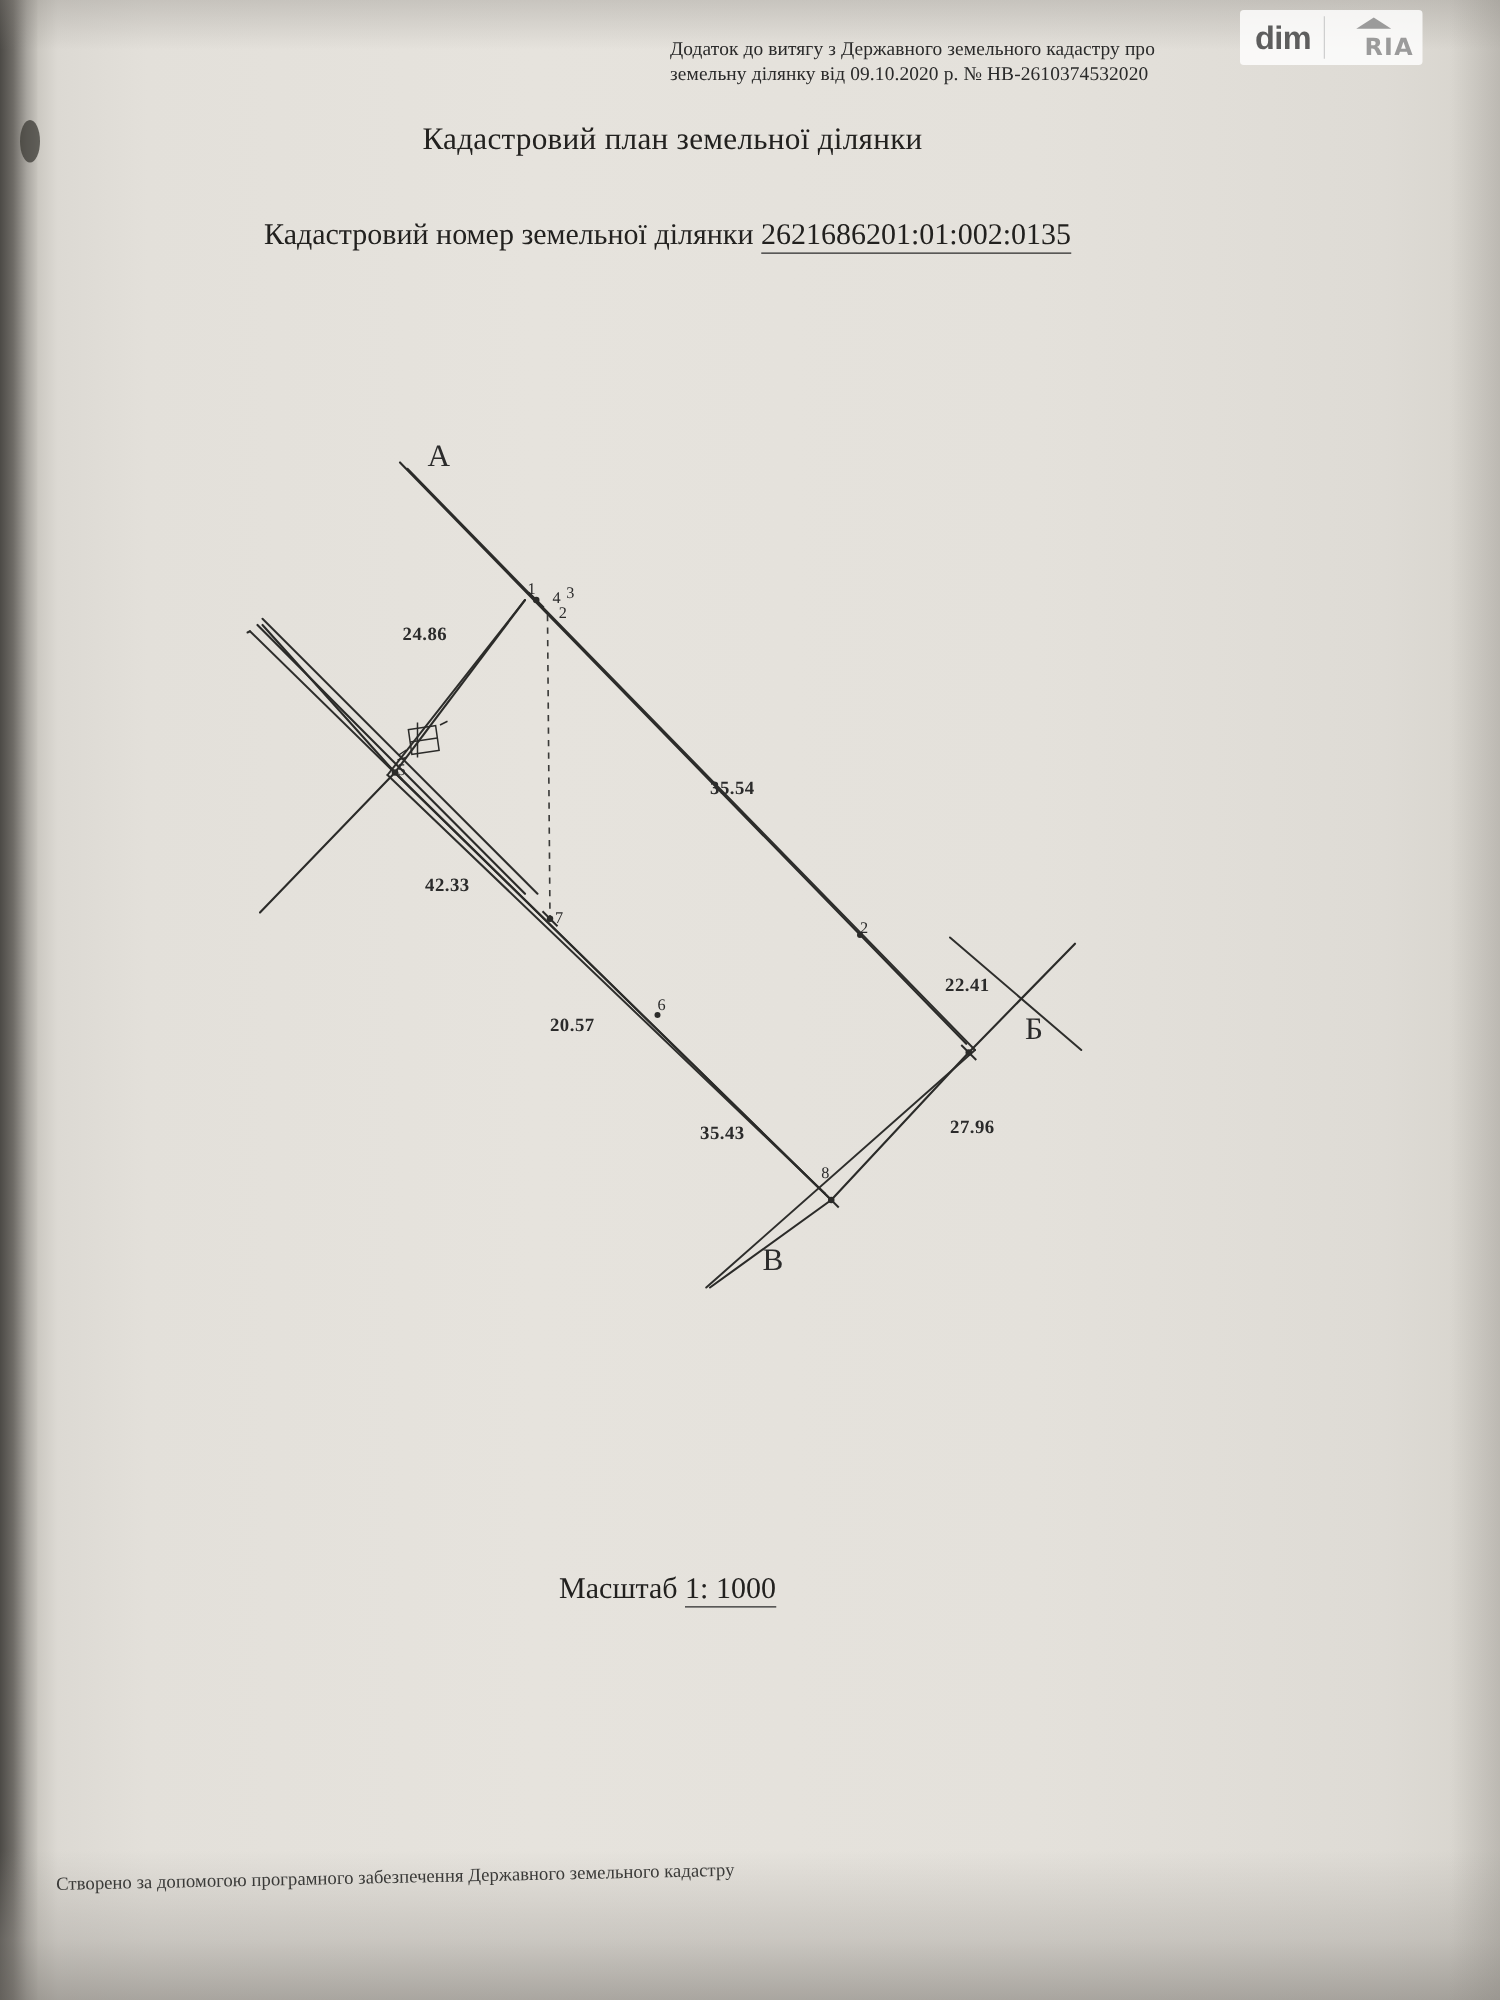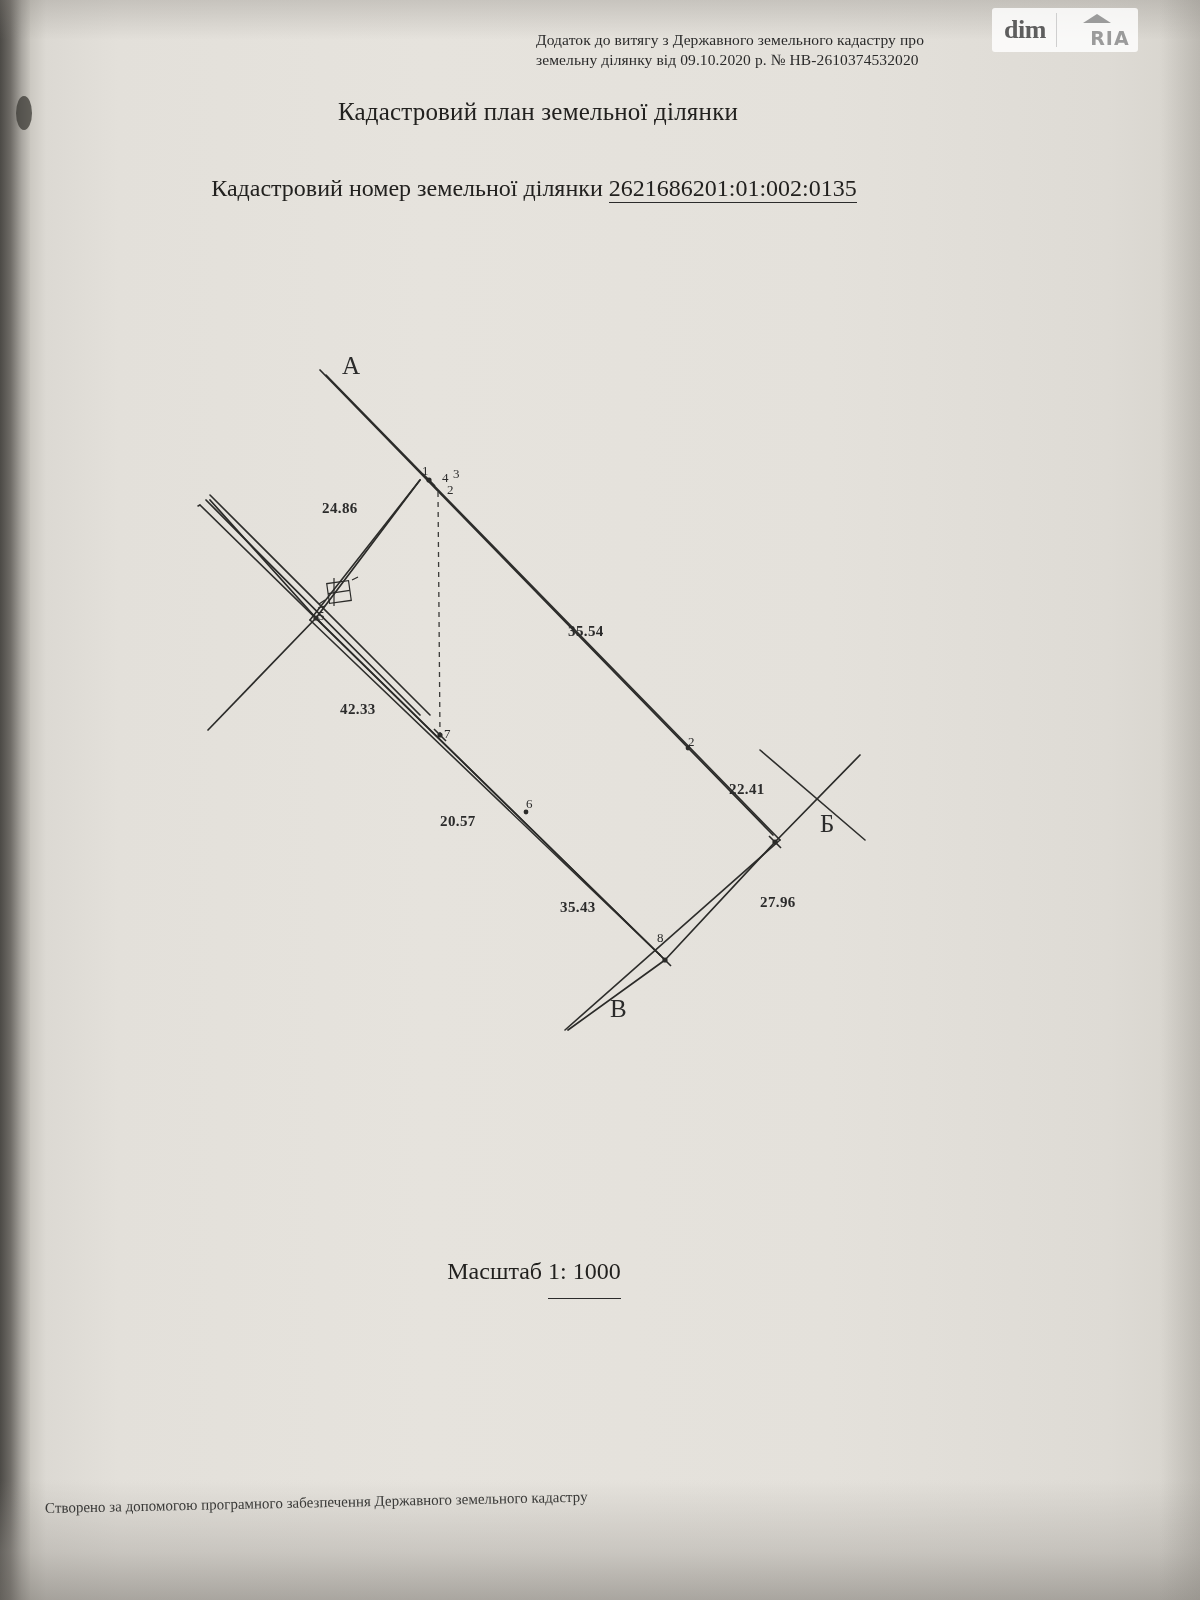--- a/index.html
+++ b/index.html
@@ -128,21 +128,21 @@
     left: 0;
     top: 1258px;
     width: 1200px;
     text-align: center;
     font-size: 24px;
     color: #22211f;
     transform: translateX(-66px);
   }
   .scale-line .val {
     border-bottom: 1px solid #2b2b2b;
-    padding-bottom: 14px;
+    padding-bottom: 1px;
   }
 
   .footer-note {
     position: absolute;
     left: 45px;
     top: 1500px;
     font-size: 15px;
     color: #3a3a38;
     transform: rotate(-1.2deg);
     transform-origin: left center;
@@ -158,21 +158,21 @@
     height: 44px;
     background: rgba(255,255,255,.82);
     border-radius: 3px;
     display: flex;
     align-items: center;
     overflow: hidden;
   }
   .wm-dim {
     flex: 0 0 auto;
     padding: 0 10px 0 12px;
-    font-family: Liberation Serif, serif;
+    font-family: Liberation Sans, sans-serif;
     font-size: 26px;
     font-weight: 700;
     color: #5e5e5e;
     letter-spacing: -.5px;
   }
   .wm-sep {
     width: 1px;
     height: 34px;
     background: #cfcfcf;
   }
@@ -333,21 +333,21 @@
     <div class="lbl node" style="left:327px; top:152px;">2</div>
     <div class="lbl node" style="left:568px; top:404px;">2</div>
     <div class="lbl node" style="left:324px; top:396px;">7</div>
     <div class="lbl node" style="left:406px; top:466px;">6</div>
     <div class="lbl node" style="left:198px; top:278px;">5</div>
     <div class="lbl node" style="left:537px; top:600px;">8</div>
 
     <div class="lbl dist" style="left:202px; top:170px;">24.86</div>
     <div class="lbl dist" style="left:448px; top:293px;">35.54</div>
     <div class="lbl dist" style="left:220px; top:371px;">42.33</div>
-    <div class="lbl dist" style="left:609px; top:451px;">22.41</div>
+    <div class="lbl dist" style="left:636px; top:451px;">22.41</div>
     <div class="lbl dist" style="left:320px; top:467px;margin-top:16px;">20.57</div>
     <div class="lbl dist" style="left:640px; top:564px;">27.96</div>
     <div class="lbl dist" style="left:440px; top:569px;">35.43</div>
   </div>
 
   <div class="scale-line">
     <span>Масштаб</span>
     <span class="val">1: 1000</span>
   </div>
 

